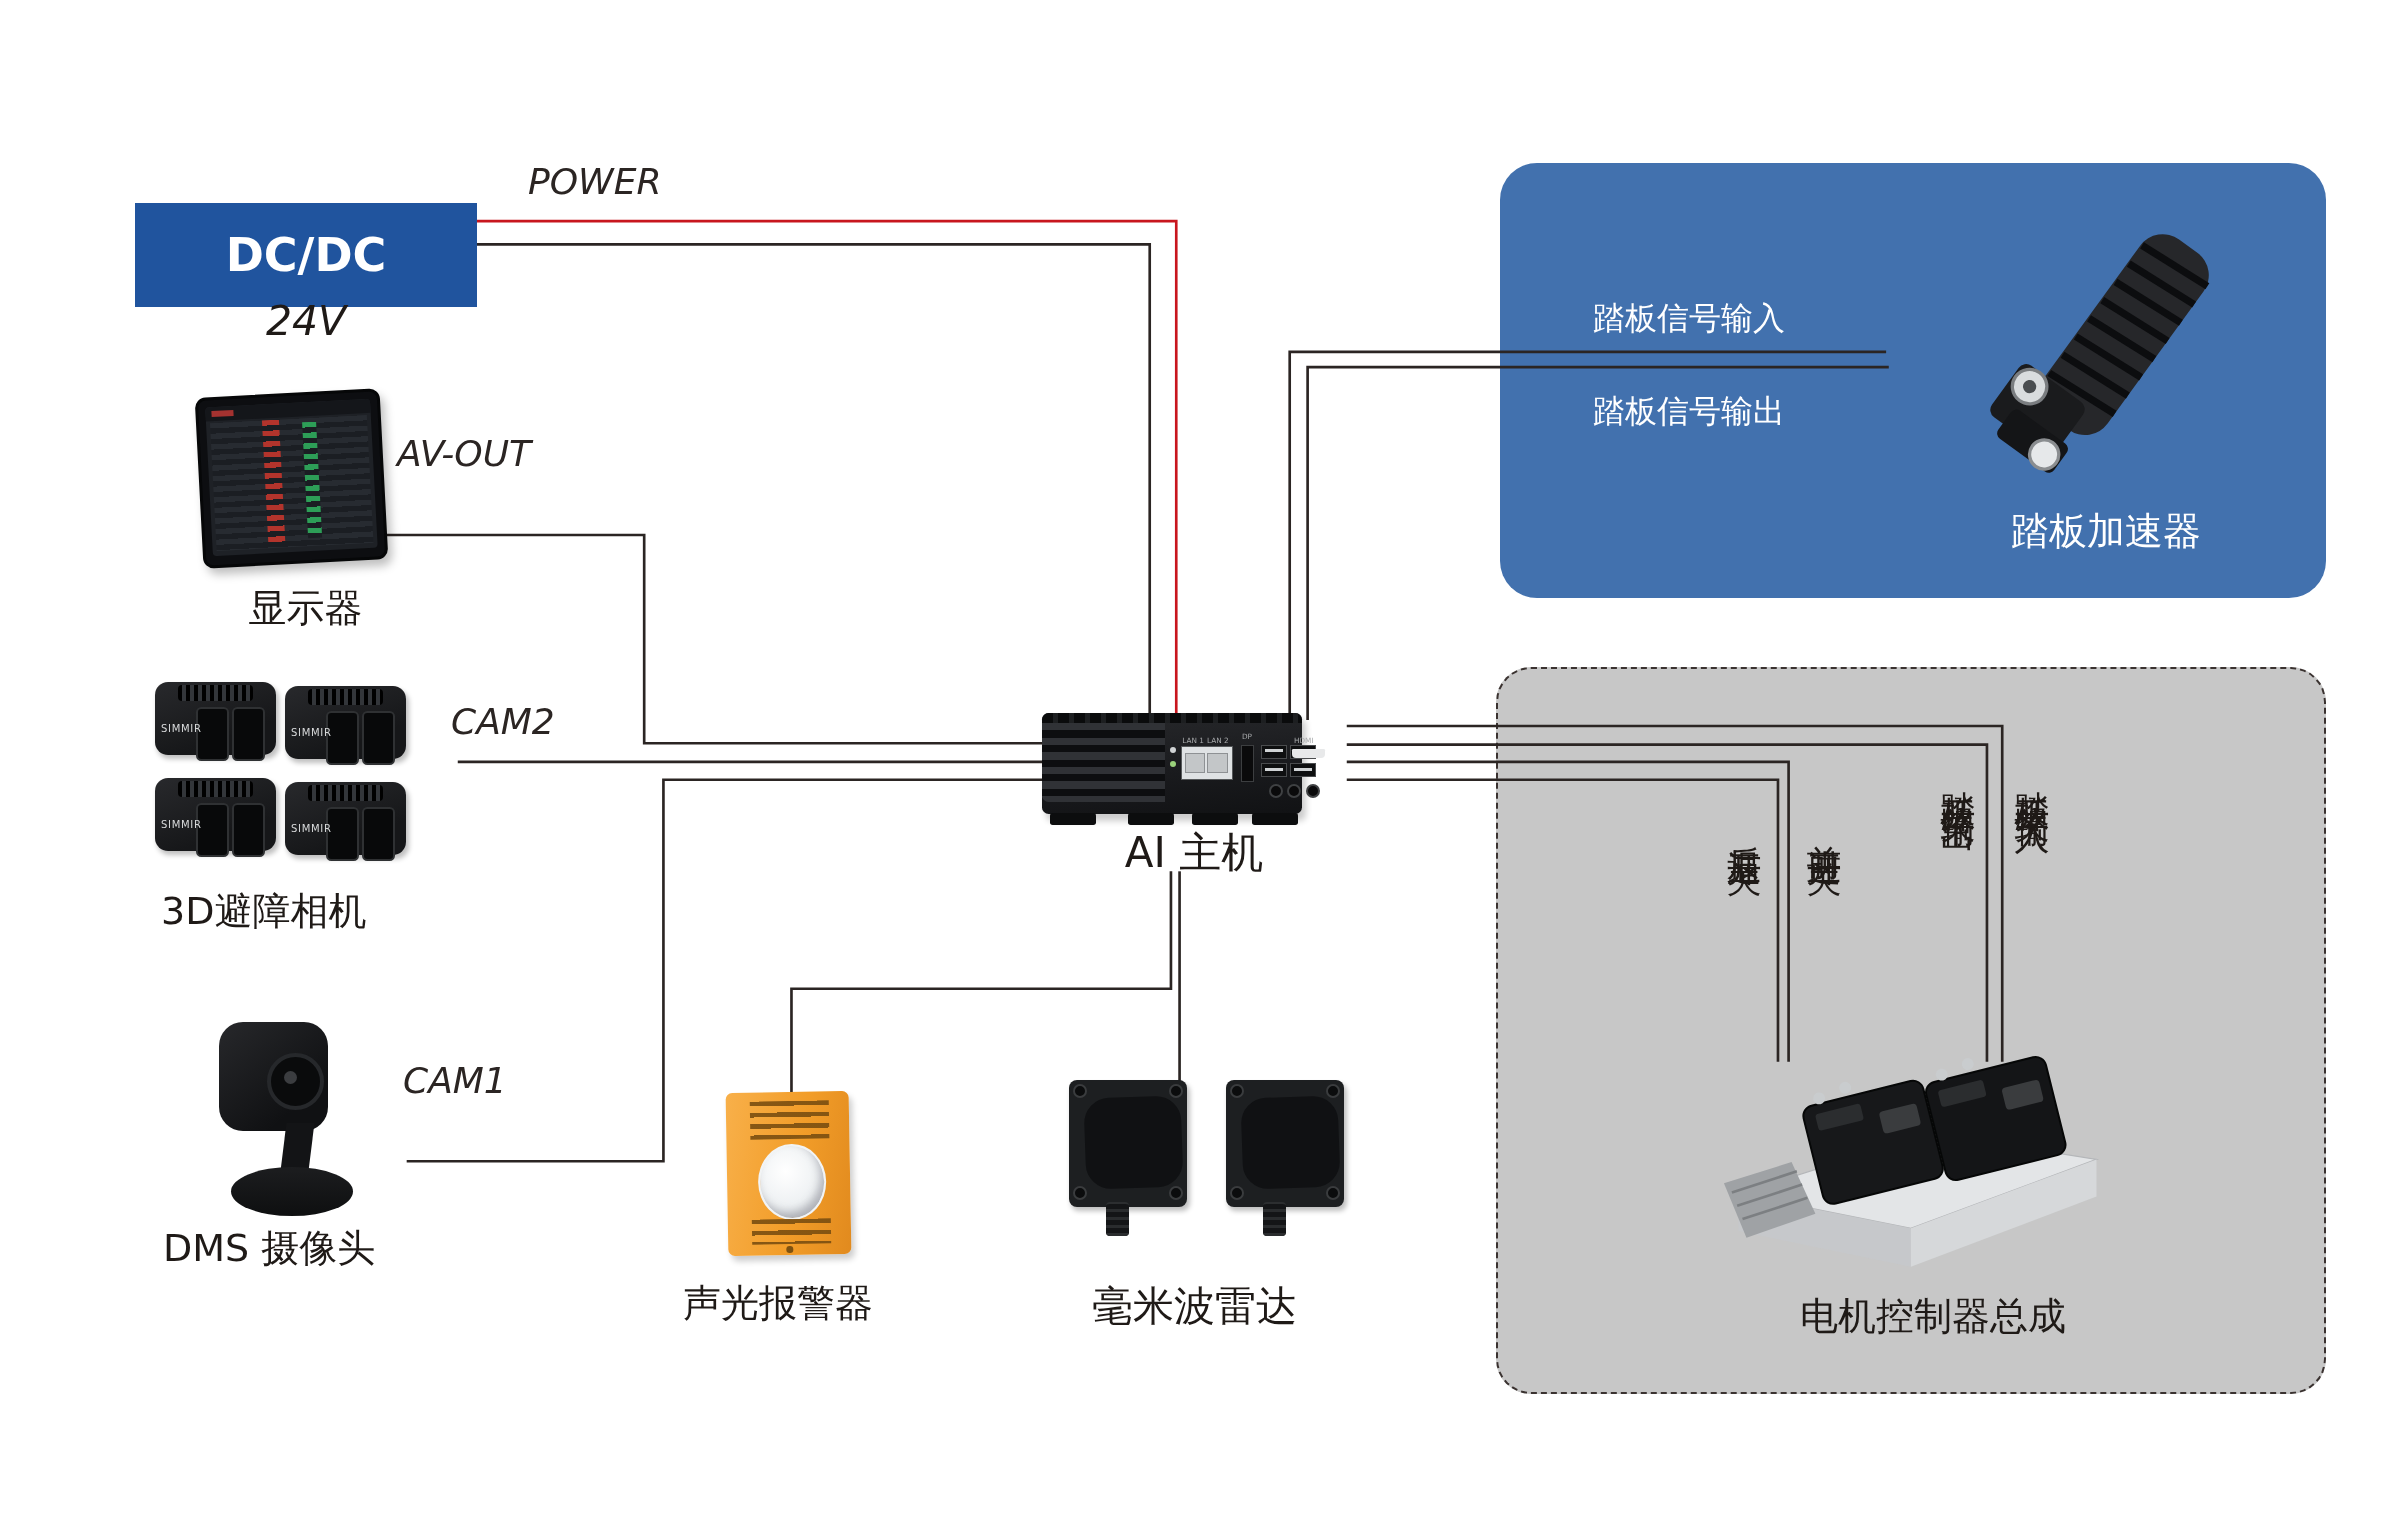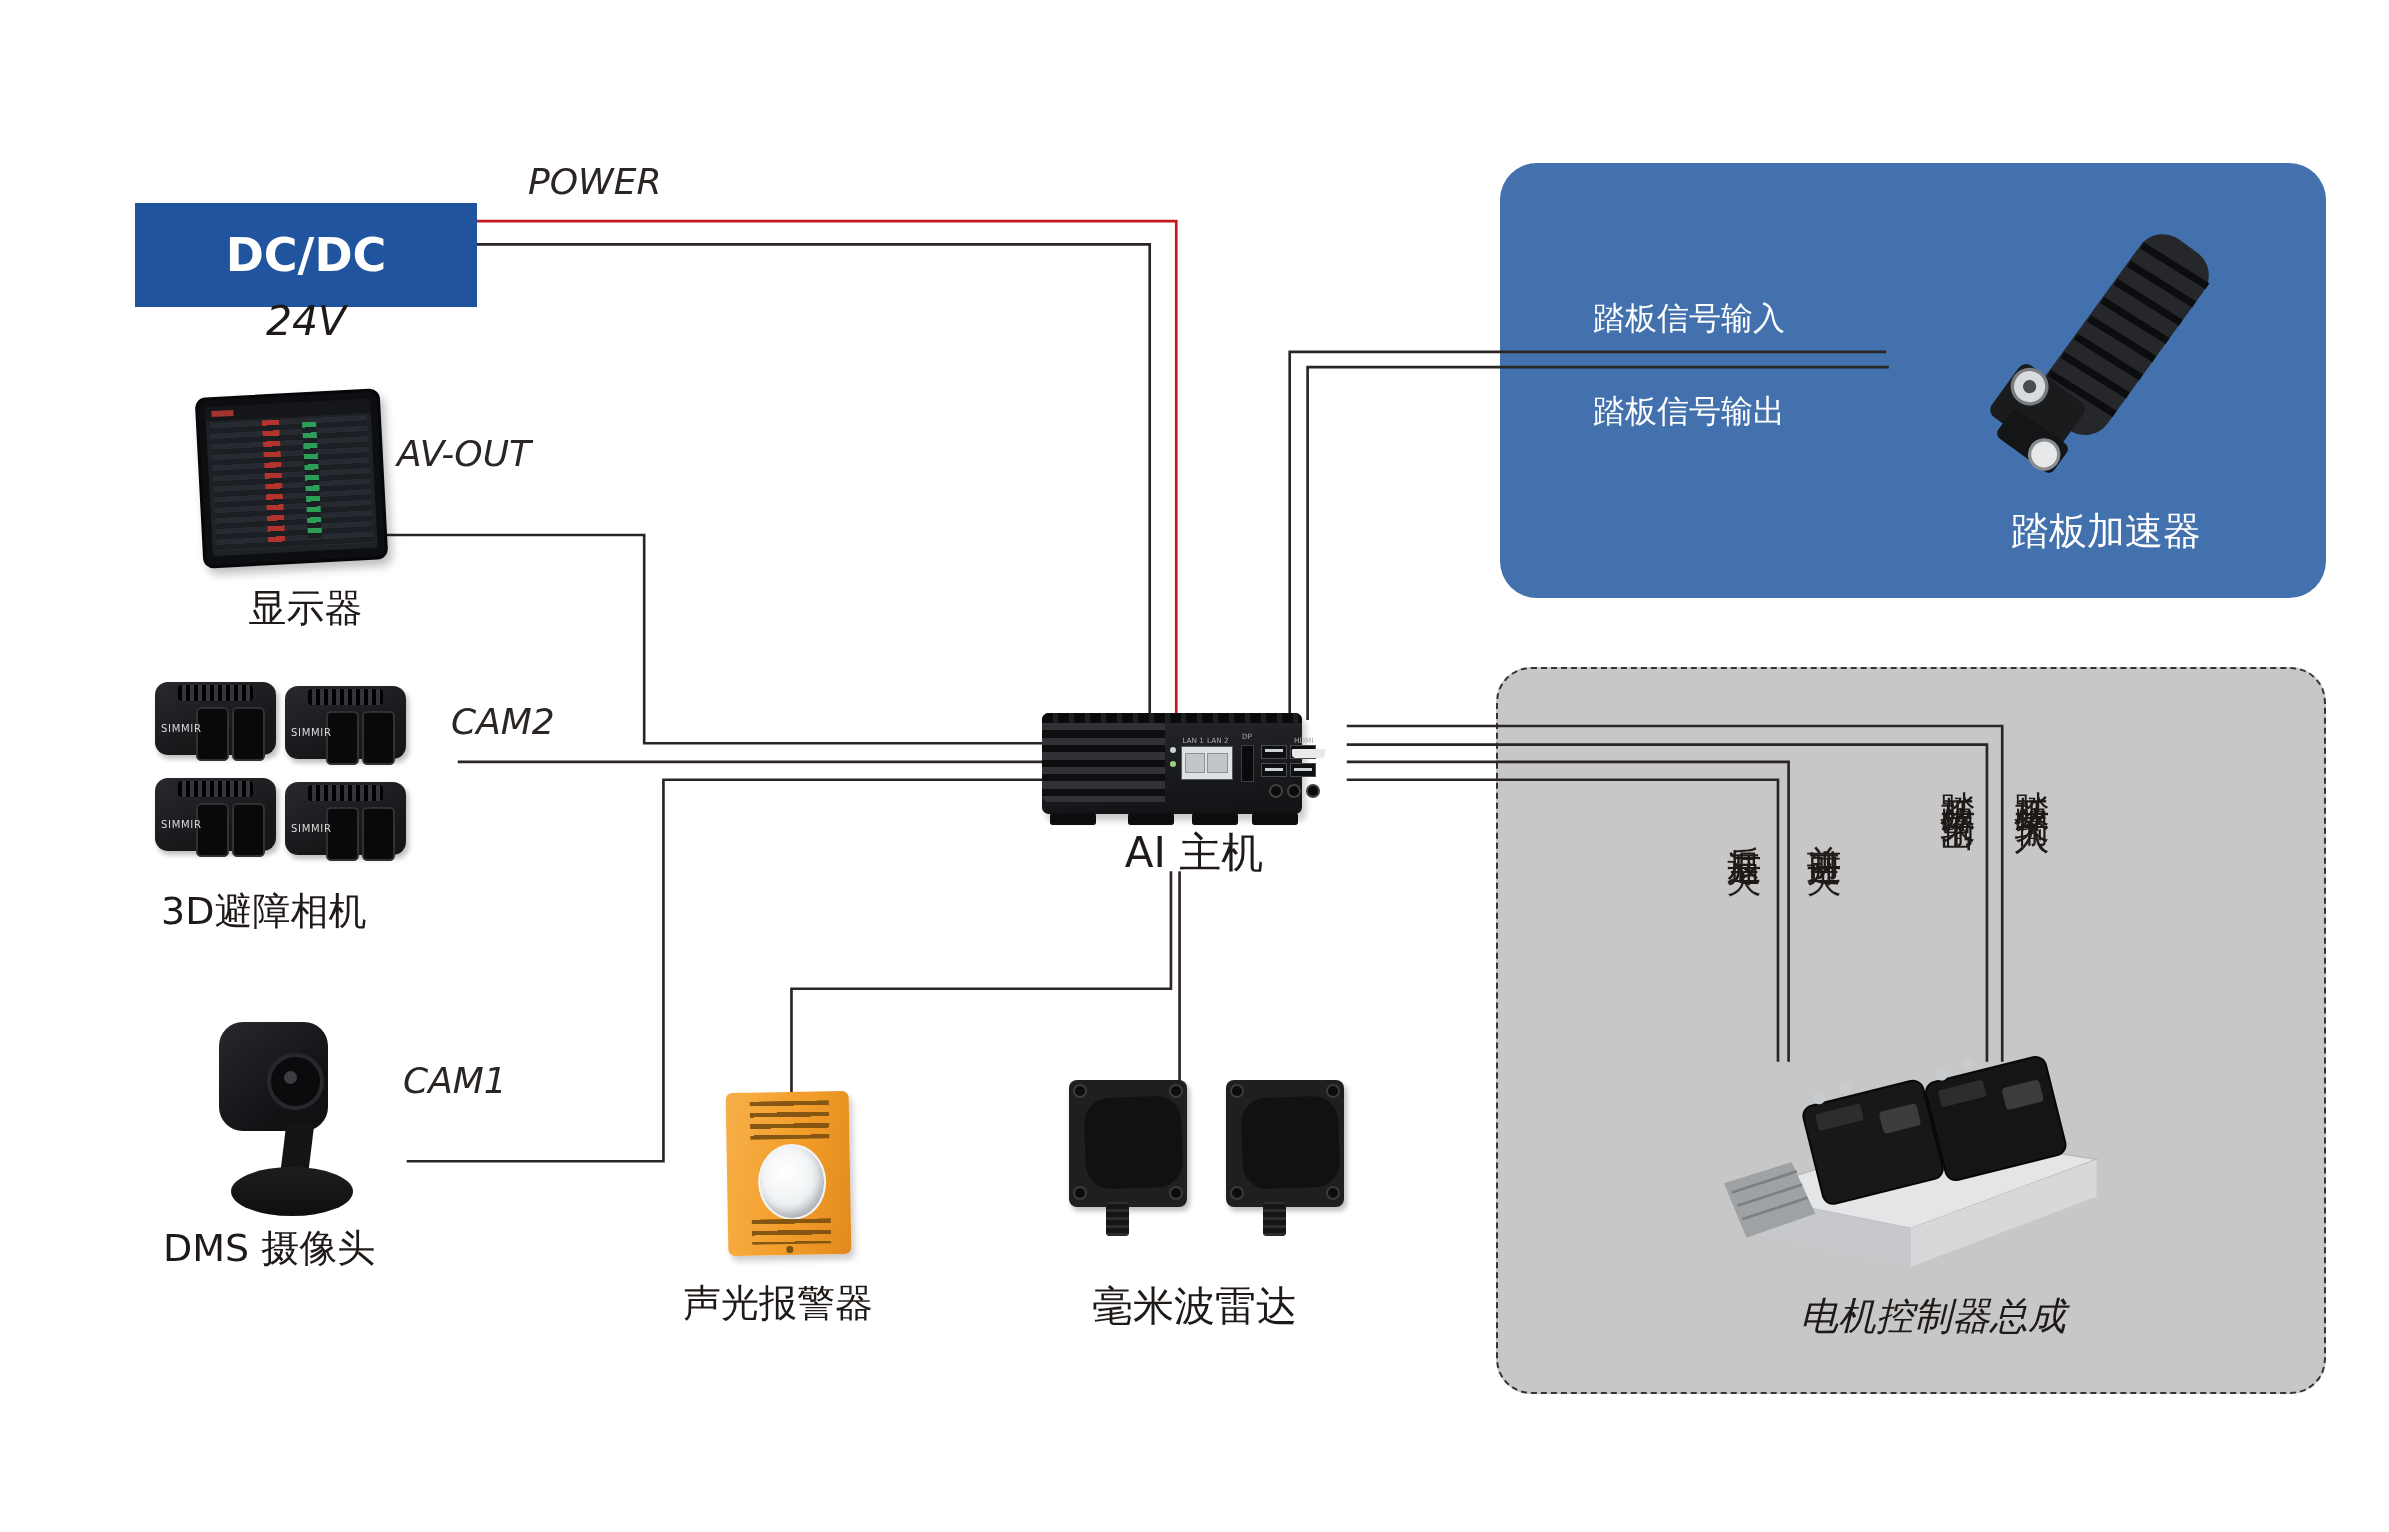--- a/index.html
+++ b/index.html
@@ -42,21 +42,21 @@
   .mon-top{position:absolute;left:0;right:0;top:0;height:13.3px;background:#14161a;}
   .mon-top i{position:absolute;left:5.3px;top:4px;width:22.6px;height:6px;background:#a43230;}
 
   .cn-lbl{font-size:38px;color:#1f1a17;}
   .display-lbl{left:219px;top:583px;width:173px;text-align:center;}
   .cams-lbl{left:161px;top:886px;}
   .dms-lbl{left:163px;top:1223px;}
   .host-lbl{left:1098px;top:825px;width:192px;text-align:center;font-size:42px;}
   .alarm-lbl{left:683px;top:1278px;font-size:38px;font-family:Liberation Mono, monospace;}
   .radar-lbl{left:1092px;top:1279px;font-size:41px;}
-  .motor-lbl{left:1800px;top:1291px;font-style:italic;}
+  .motor-lbl{left:1800px;top:1291px;}
 
   
   .cam{width:121px;height:73px;background:linear-gradient(160deg,#28292c 0%,#161719 70%);
        border-radius:13px;box-shadow:2.7px 4px 5.3px rgba(0,0,0,.25);}
   .cam-grille{position:absolute;left:22.6px;right:22.6px;top:3.3px;height:16px;border-radius:4px;
               background:repeating-linear-gradient(90deg,#000 0 4px,#33363a 4px 8px);}
   .cam-lens{position:absolute;top:25px;width:29px;height:50px;background:#08090a;border:2px solid #2f3133;border-radius:5.3px;}
   .cam-lens.l{left:41px;} .cam-lens.r{left:77px;}
   .cam-brand{position:absolute;left:6px;top:41px;font-size:10px;letter-spacing:0.7px;color:#d8dadb;}
   .cam1p{left:155px;top:682px;} .cam2p{left:285px;top:686px;}

